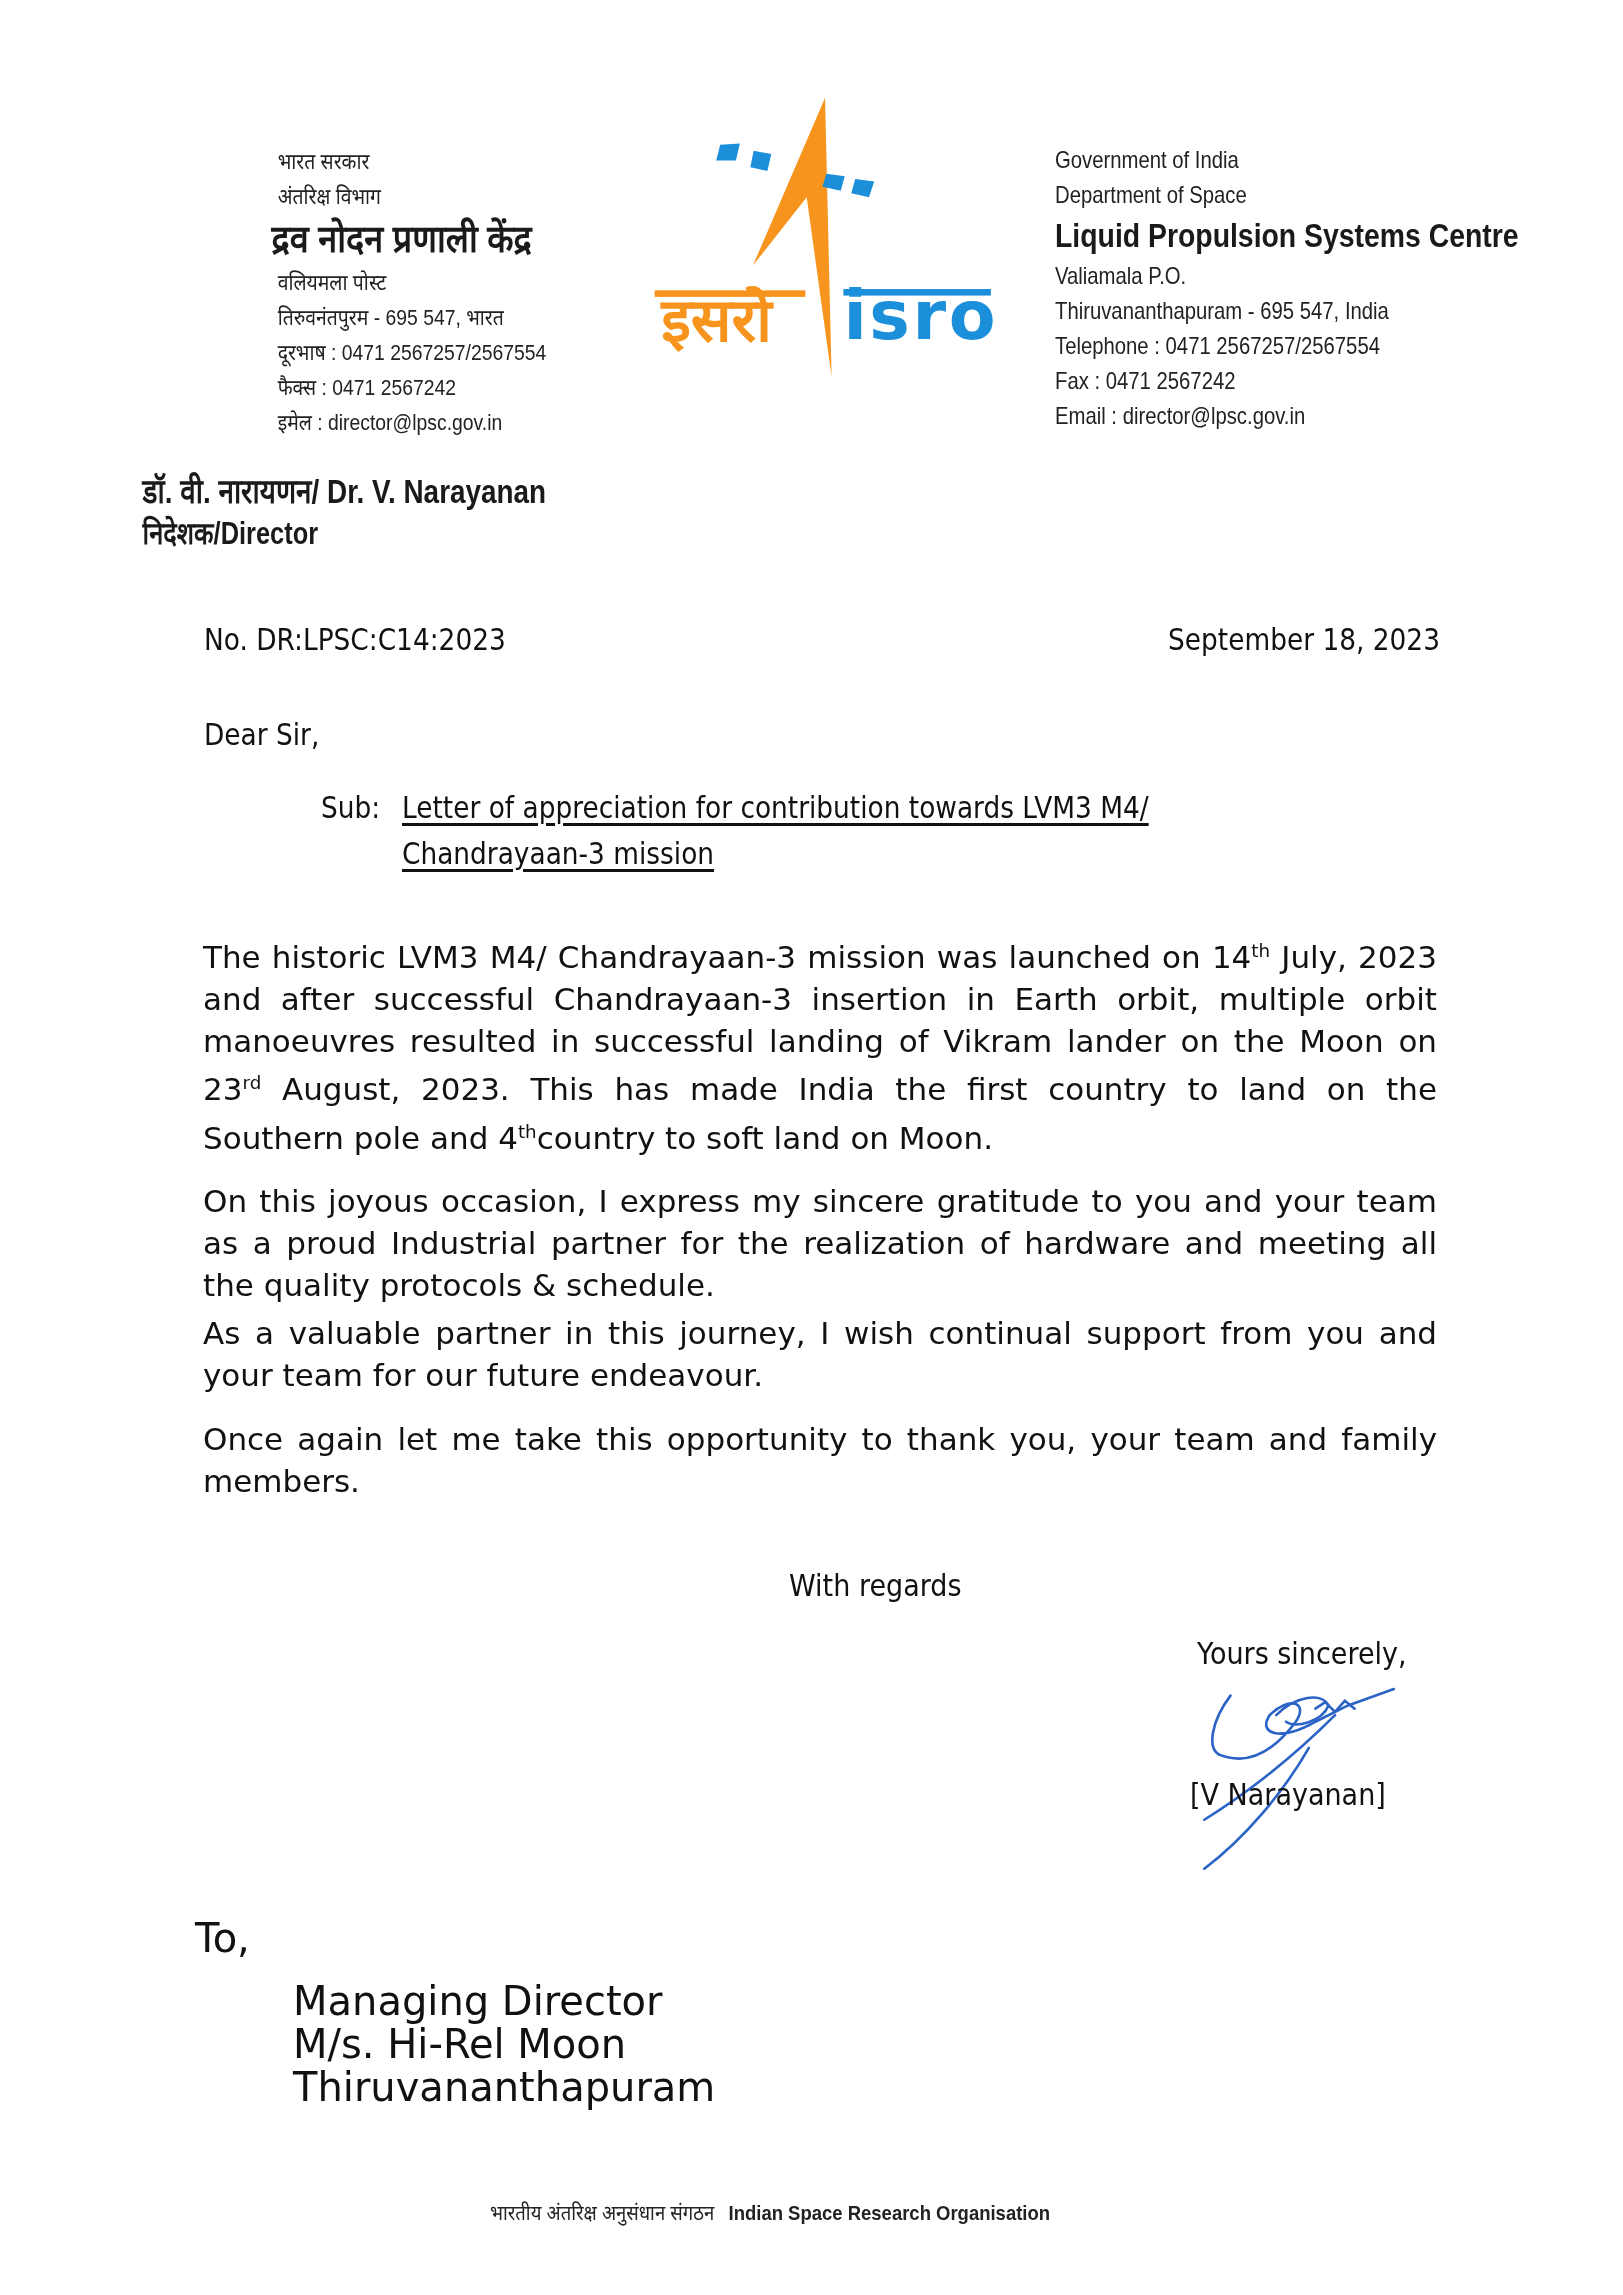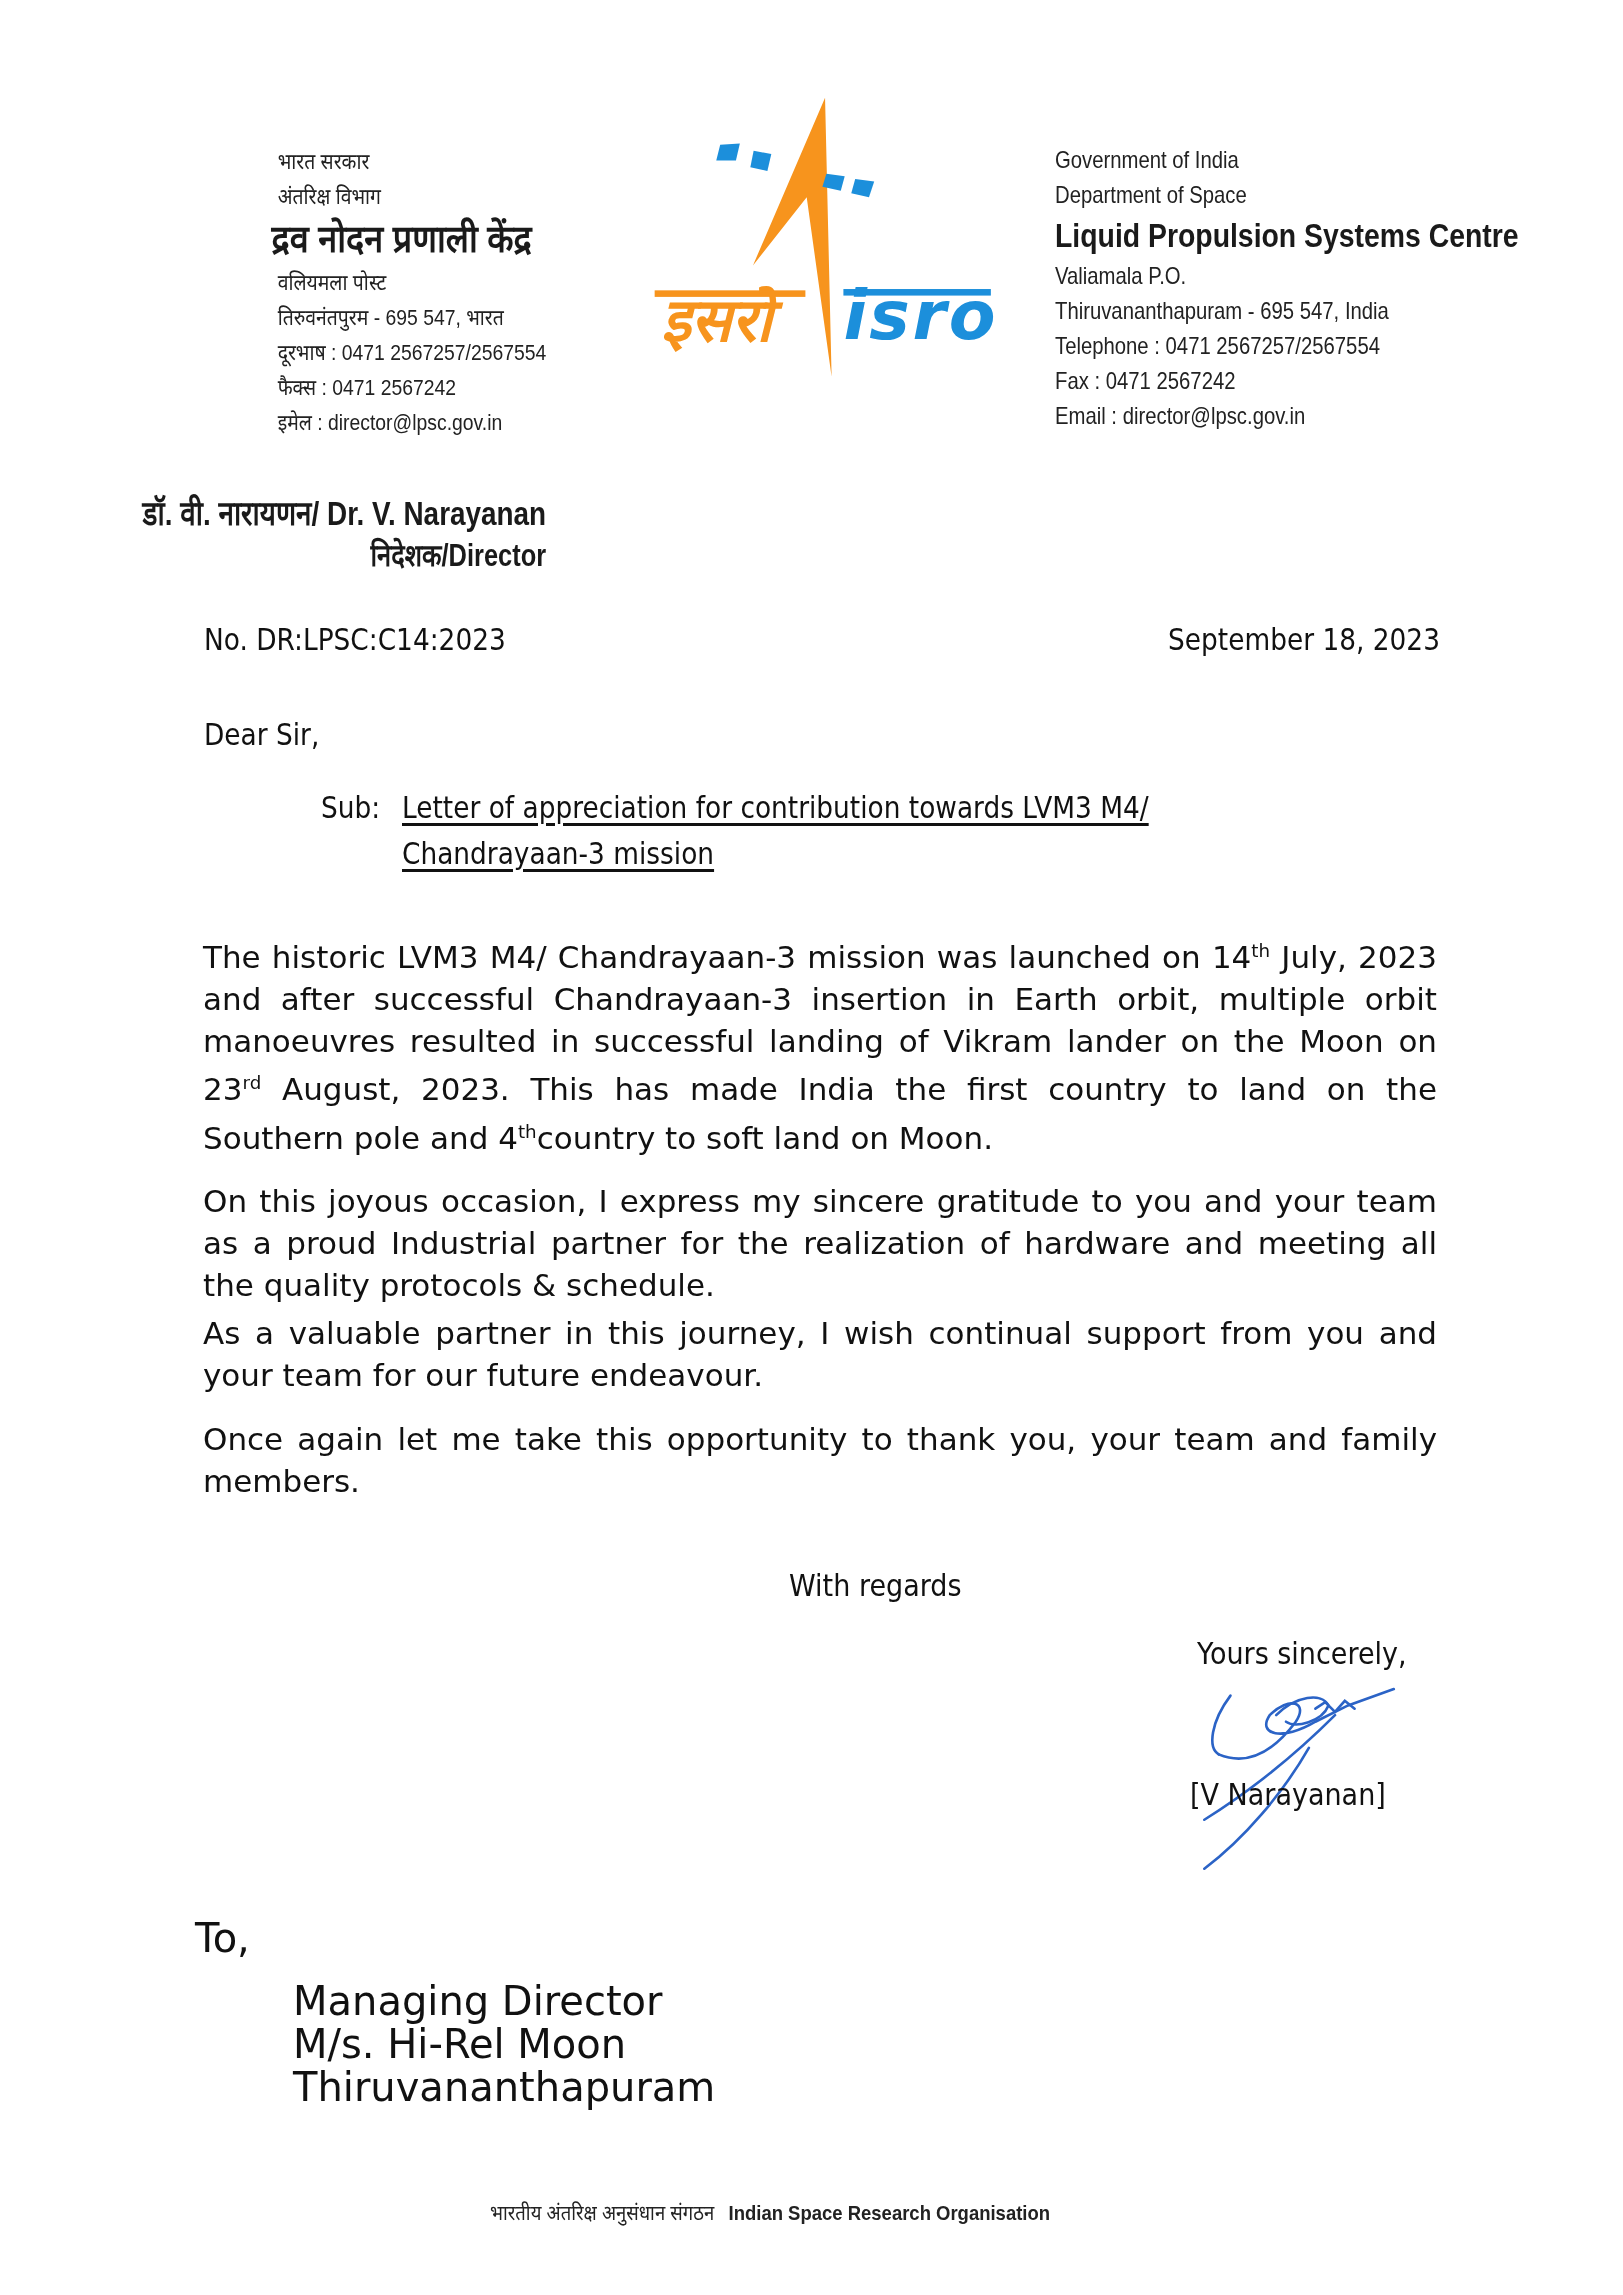--- a/index.html
+++ b/index.html
@@ -1,27 +1,27 @@
 <!DOCTYPE html>
 <html style="font-size:10.5px"><head>
 <meta charset="utf-8">
 <style>
   html, body { margin: 0; padding: 0; background: #ffffff; }
   body { width: 1623px; height: 2295px; position: relative; overflow: hidden; color: #1a1a1a; }
   .abs { position: absolute; }
   .hdr-left { right: 1077px; top: 144px; font-family: "Liberation Sans", sans-serif; }
   .hdr-left .l { font-size: 22px; line-height: 35px; color: #222; transform: scaleX(0.88); transform-origin: right; }
   .hdr-left .big { font-size: 38px; font-weight: bold; line-height: 51px; color: #1a1a1a; transform: scaleX(0.9); transform-origin: right; }
-  .dir-block { right: 1077px; top: 492px; text-align: right; font-family: "Liberation Sans", sans-serif; }
+  .dir-block { right: 1077px; top: 470px; font-family: "Liberation Sans", sans-serif; }
   .dir-block .l { font-size: 34px; font-weight: bold; line-height: 43px; transform: scaleX(0.82); transform-origin: right; }
   .dir-block .s { font-size: 31px; line-height: 42px; transform: scaleX(0.82); transform-origin: right; font-weight: bold; }
   .hdr-right { left: 1055px; top: 143px; font-family: Liberation Sans, sans-serif; }
   .hdr-right .l { font-size: 23.6px; line-height: 35px; color: #222; transform: scaleX(0.86); transform-origin: left; white-space: nowrap; }
   .hdr-right .big { font-size: 33px; font-weight: bold; line-height: 46px; color: #1a1a1a; transform: scaleX(0.86); transform-origin: left; white-space: nowrap; }
-  .logo { left: 635px; top: 95px; width: 367px; height: 295px; font-style: italic; }
+  .logo { left: 635px; top: 95px; width: 367px; height: 295px; }
   .body-text { font-family: "DejaVu Sans", sans-serif; color: #111; }
   .ref { left: 204px; top: 622px; font-size: 30px; transform: scaleX(0.88); transform-origin: left; }
   .date { right: 183px; top: 622px; font-size: 30px; transform: scaleX(0.88); transform-origin: right; }
   .salute { left: 204px; top: 717px; font-size: 30px; transform: scaleX(0.88); transform-origin: left; }
   .sub { left: 321px; top: 785px; font-size: 30px; line-height: 46px; width: 1034px; }
   .sub .lbl { position: absolute; left: 0; top: 0; transform: scaleX(0.88); transform-origin: left; }
   .sub .txt { position: absolute; left: 81px; top: 0; width: 956px; }
   .sub .txt span { display: block; text-decoration: underline; text-underline-offset: 5.2px; transform: scaleX(0.88); transform-origin: left; white-space: nowrap; }
   .para { left: 199px; width: 1242px; font-size: 31px; line-height: 42px; text-align: justify; }
   .para p { margin: 4px; }

